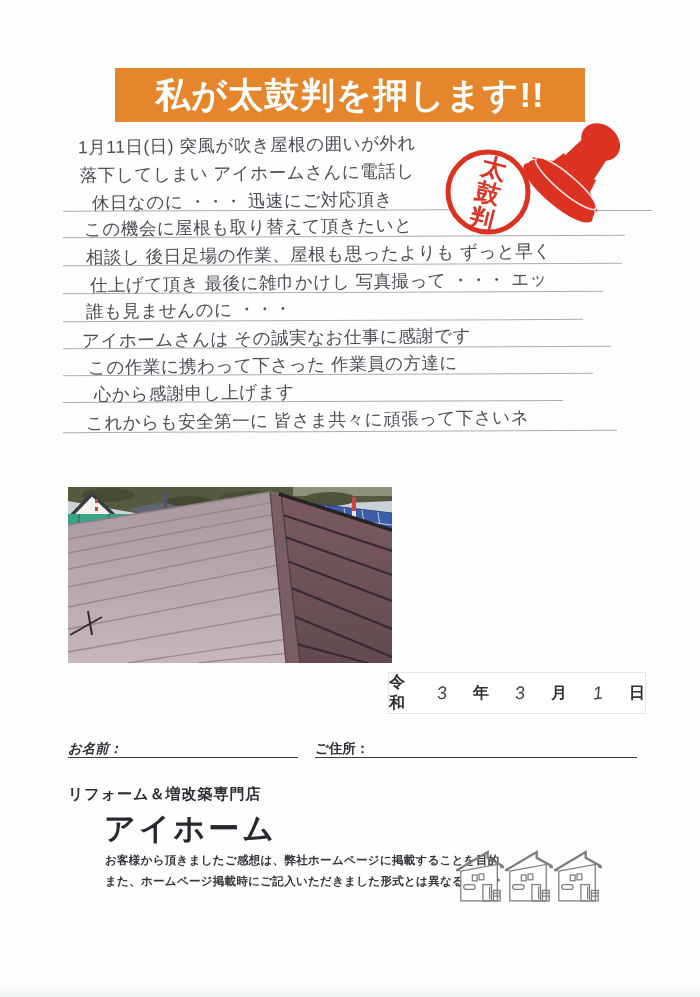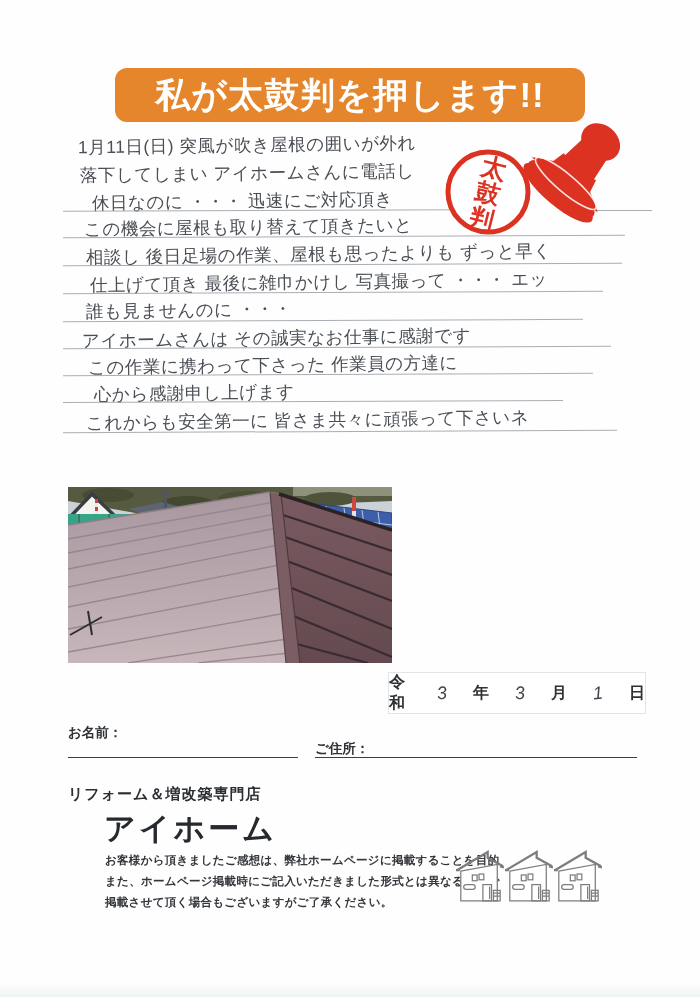--- a/index.html
+++ b/index.html
@@ -8,21 +8,21 @@
     background:#fefefe;overflow:hidden;
     font-family:"Liberation Sans","DejaVu Sans",sans-serif;
     color:#33363b;
   }
   .page::after{content:"";position:absolute;left:0;right:0;bottom:0;height:14px;
     background:linear-gradient(to bottom,rgba(240,246,244,0),#eef4f2);pointer-events:none;}
 
   
   .banner{
     position:absolute;left:115px;top:68px;width:470px;height:54px;
-    background:#e5862c;border-radius:12px;
+    background:#e5862c;border-radius:0;
     display:flex;align-items:center;justify-content:center;
   }
   .banner-title{
     color:#ffffff;font-size:35px;font-weight:700;letter-spacing:1px;white-space:nowrap;
   }
 
   
   .tl{
     position:absolute;font-size:17.5px;color:#4a4e55;white-space:nowrap;
     transform:rotate(-0.8deg);letter-spacing:0.5px;
@@ -181,32 +181,31 @@
   <div class="datebox">
     <span>令和</span>
     <span class="hand">3</span>
     <span>年</span>
     <span class="hand">3</span>
     <span>月</span>
     <span class="hand">1</span>
     <span>日</span>
   </div>
 
-  <div class="field-label" style="left:68px;top:724px;">お名前：</div>
+  <div class="field-label" style="left:68px;top:740px;font-style:italic;">お名前：</div>
   <div class="field-line" style="left:68px;top:757px;width:230px;"></div>
   <div class="field-label" style="left:315px;top:740px;">ご住所：</div>
   <div class="field-line" style="left:315px;top:757px;width:322px;"></div>
 
   <div class="tagline">リフォーム＆増改築専門店</div>
   <div class="company">アイホーム</div>
 
   <div class="disclaimer">
     <div>お客様から頂きましたご感想は、弊社ホームページに掲載することを目的</div>
     <div>また、ホームページ掲載時にご記入いただきました形式とは異なる形式で</div>
-    <div>掲載させて頂く場合もございますがご了承ください。</div>
   </div>
 
   <div class="houses">
     <svg width="48" height="60" viewBox="0 0 50 60">
       <g fill="none" stroke="#7d7d7d" stroke-width="1.3">
         <path d="M1,25 L33,6 L33,12 L49,21" stroke-width="2.4"></path>
         <path d="M0,25 L4,25 M46,21 L50,22" stroke-width="2.4"></path>
         <polygon points="5,26 43,19 43,57 5,57" fill="#ffffff"></polygon>
         <rect x="17" y="30" width="5" height="6"></rect>
         <rect x="24" y="29" width="5" height="6"></rect>

